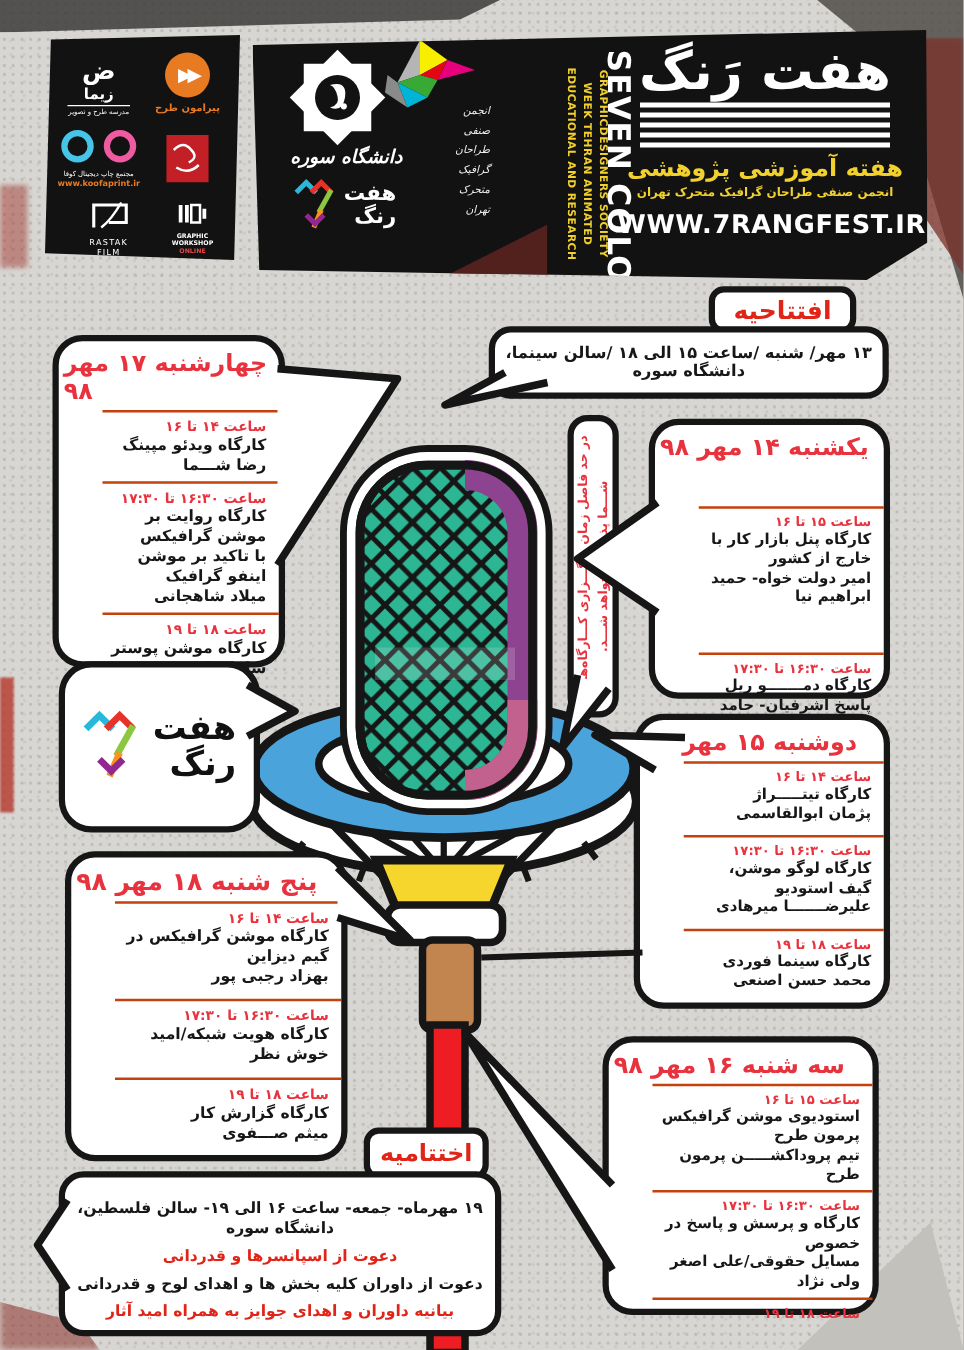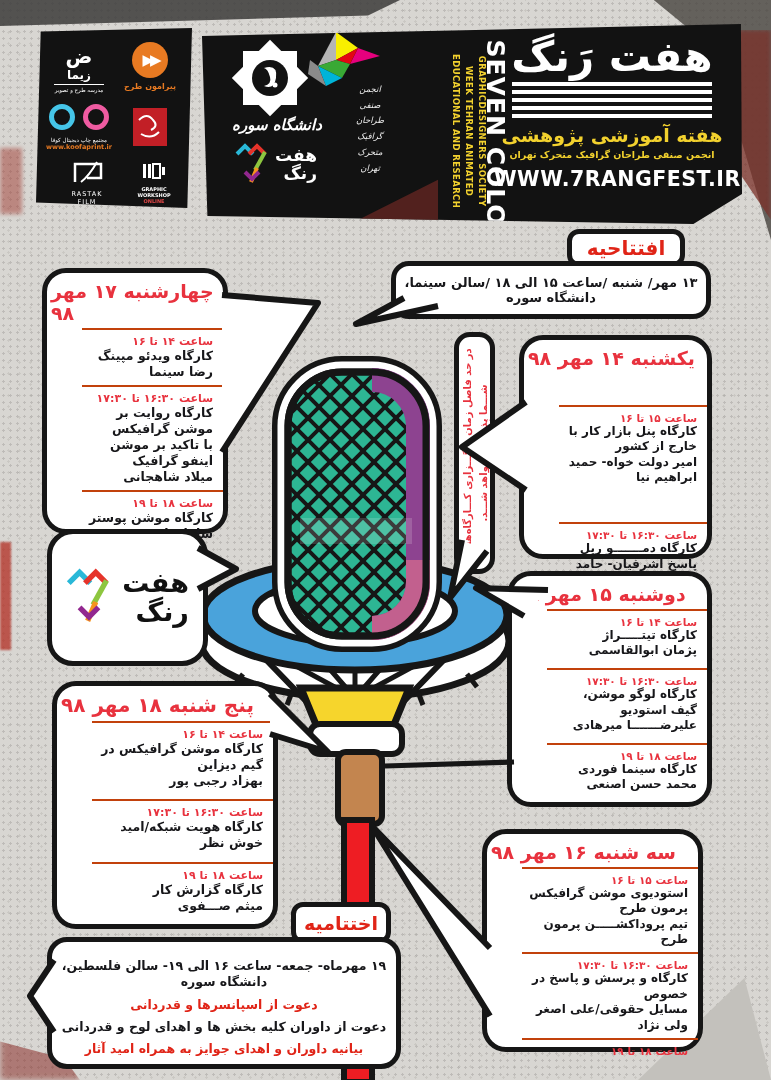--- a/index.html
+++ b/index.html
@@ -30,21 +30,21 @@
   #logo-rastak{left:18px;top:132px;width:66px;}
   #logo-gwo{left:96px;top:134px;width:44px;}
   .ffc{width:36px;height:36px;border-radius:50%;background:#e87a22;margin:0 auto;
        color:#fff;font-size:15px;line-height:36px;font-weight:bold;letter-spacing:-4px;}
   .ring{display:inline-block;width:16px;height:16px;border-radius:50%;}
   #soore-emblem{position:absolute;left:26px;top:12px;}
   #soore-script{position:absolute;left:0px;top:92px;width:150px;text-align:center;
     color:#fff;font-size:15px;font-weight:bold;direction:rtl;font-style:italic;}
   #hr-small{position:absolute;left:14px;top:118px;width:120px;display:flex;gap:6px;align-items:center;justify-content:center;direction:rtl;}
   #hr-small .txt{color:#fff;font-weight:800;font-size:17px;line-height:1.05;text-align:right;direction:rtl;}
-  #assoc-col{position:absolute;left:146px;top:58px;width:44px;text-align:center;color:#eee;
+  #assoc-col{position:absolute;left:146px;top:58px;width:44px;text-align:right;color:#eee;
     font-size:8.5px;line-height:1.85;font-style:italic;direction:rtl;}
   #origami{position:absolute;left:104px;top:6px;}
   #fold{position:absolute;left:152px;top:152px;width:84px;height:46px;background:#5a2420;
     clip-path:polygon(0 100%,100% 8%,100% 100%);opacity:.9;}
   #sevencolor{position:absolute;left:198px;top:96px;transform:rotate(90deg);transform-origin:center;
     color:#fff;font-weight:800;font-size:25px;letter-spacing:1px;white-space:nowrap;width:190px;text-align:center;}
   #engcol{position:absolute;left:172px;top:88px;width:190px;transform:rotate(90deg);
     color:#f2d12e;font-weight:bold;font-size:8.5px;letter-spacing:.4px;text-align:center;line-height:1.5;white-space:nowrap;}
   #biglogo{position:absolute;left:292px;top:12px;width:236px;text-align:center;}
   #biglogo .fa-big{color:#fff;font-weight:800;font-size:42px;direction:rtl;letter-spacing:-1px;line-height:1.0;}
@@ -252,21 +252,21 @@
   </div>
   <div class="bubble" id="opening-info" style="left:391px;top:261px;width:320px;height:58px;">
     <span class="t">۱۳ مهر/ شنبه /ساعت ۱۵ الی ۱۸ /سالن سینما، دانشگاه سوره</span>
   </div>
 
   <div class="bubble day" style="left:42px;top:268px;width:186px;height:266px;">
     <div class="day-title">چهارشنبه ۱۷ مهر ۹۸</div>
     <div class="slot">
       <span class="time">ساعت ۱۴ تا ۱۶</span>
       <div class="line">کارگاه ویدئو مپینگ</div>
-      <div class="line">رضا سینما</div>
+      <div class="line">رضا شـــما</div>
     </div>
     <div class="slot">
       <span class="time">ساعت ۱۶:۳۰ تا ۱۷:۳۰</span>
       <div class="line">کارگاه روایت بر موشن گرافیکس</div>
       <div class="line">با تاکید بر موشن اینفو گرافیک</div>
       <div class="line">میلاد شاهجانی</div>
     </div>
     <div class="slot">
       <span class="time">ساعت ۱۸ تا ۱۹</span>
       <div class="line">کارگاه موشن پوستر</div>

